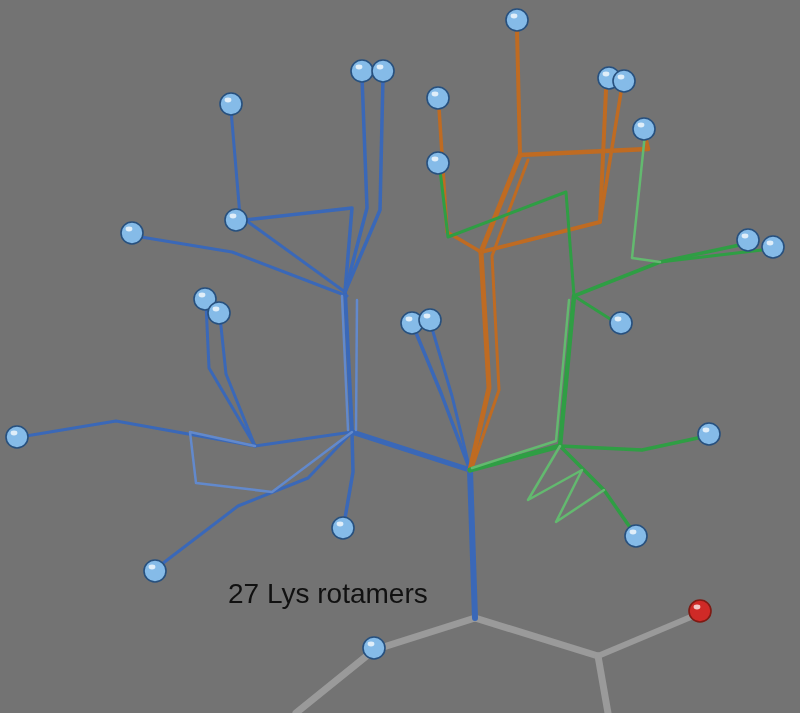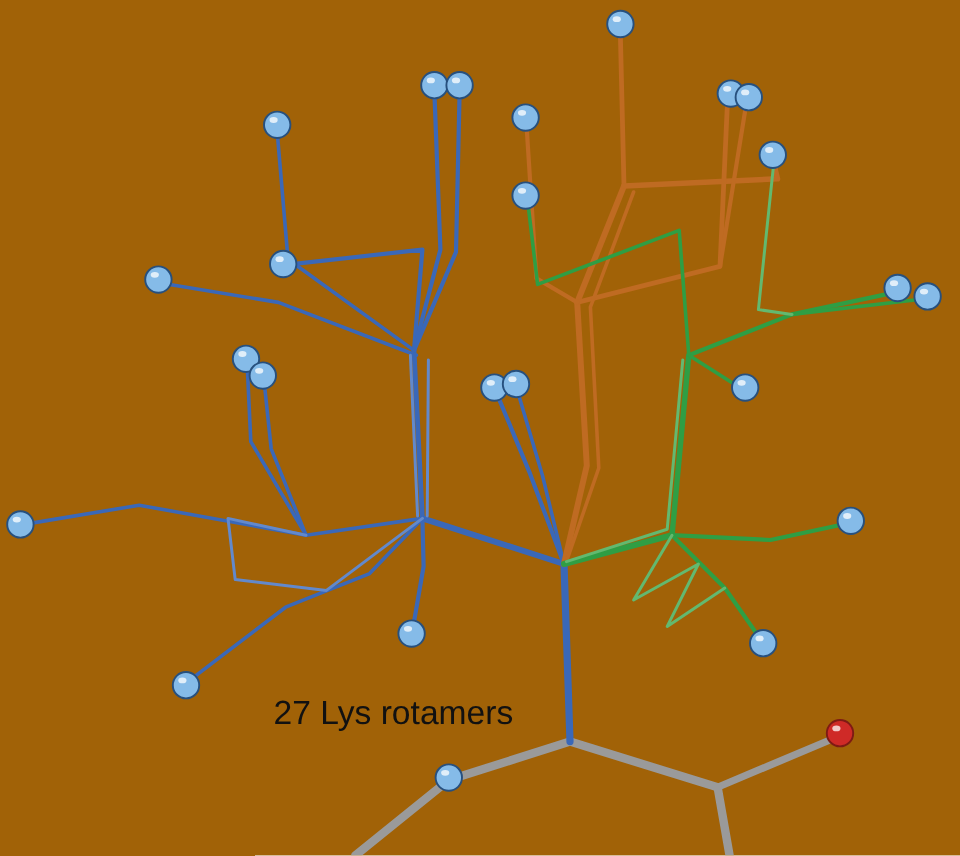--- a/index.html
+++ b/index.html
@@ -5,21 +5,21 @@
   html, body {
     margin: 0;
     padding: 0;
     background: #ffffff;
     font-family: "Liberation Sans", sans-serif;
   }
   .viewer {
     position: relative;
     width: 800px;
     height: 713px;
-    background: #a16207;
+    background: #737373;
     overflow: hidden;
   }
   svg { display: block; }
   .annotation-text {
     font-family: "Liberation Sans", sans-serif;
     font-size: 28px;
     fill: #111111;
   }
 </style>
 </head>

